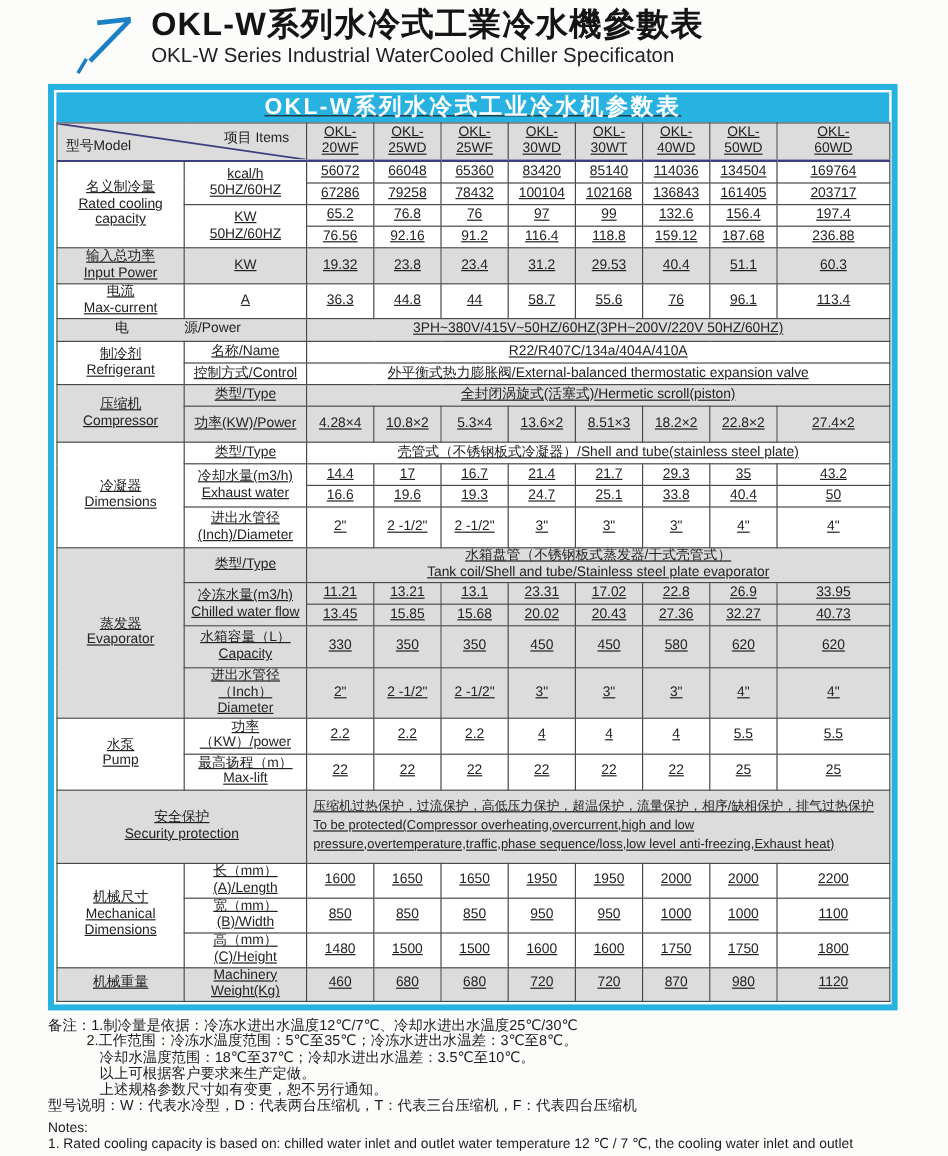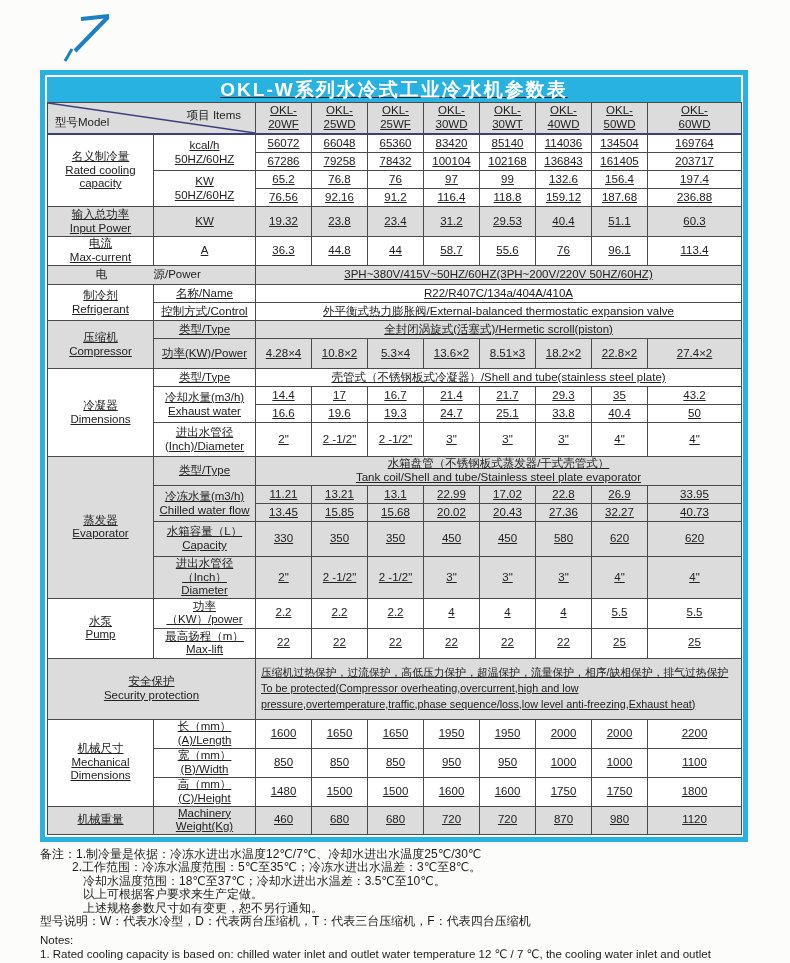--- a/index.html
+++ b/index.html
@@ -51,20 +51,24 @@
 <div class="page">
 
   <div class="hdr">
     <div class="logo">
       <svg viewBox="0 0 58 56" fill="none">
         <polyline points="19,12 47,9" stroke="#1b80c4" stroke-width="4" fill="none"></polyline>
         <line x1="46" y1="10" x2="13" y2="44" stroke="#1b80c4" stroke-width="4"></line>
         <line x1="10" y1="42" x2="3" y2="54" stroke="#1b80c4" stroke-width="3"></line>
       </svg>
     </div>
+    <div class="titles">
+      <div class="title-zh">OKL-W系列水冷式工業冷水機參數表</div>
+      <div class="title-en">OKL-W Series Industrial WaterCooled Chiller Specificaton</div>
+    </div>
   </div>
 
   <div class="frame">
     <div class="banner">OKL-W系列水冷式工业冷水机参数表</div>
     <table>
       <colgroup>
         <col style="width:106px">
           <col style="width:102px">
         <col style="width:56px">
           <col style="width:56px">
@@ -262,21 +266,21 @@
         <td>类型/Type</td>
         <td class="pre" colspan="8">水箱盘管（不锈钢板式蒸发器/干式壳管式）
 Tank coil/Shell and tube/Stainless steel plate evaporator</td>
       </tr>
       <tr class="g r17">
         <td class="pre" rowspan="2">冷冻水量(m3/h)
 Chilled water flow</td>
       <td class="dval">11.21</td>
             <td class="dval">13.21</td>
             <td class="dval">13.1</td>
-            <td class="dval">22.99</td>
+            <td class="dval">23.31</td>
             <td class="dval">17.02</td>
             <td class="dval">22.8</td>
             <td class="dval">26.9</td>
             <td class="dval">33.95</td>
           </tr>
       <tr class="g r17 blue-top">
             <td class="dval">13.45</td>
             <td class="dval">15.85</td>
             <td class="dval">15.68</td>
             <td class="dval">20.02</td>

